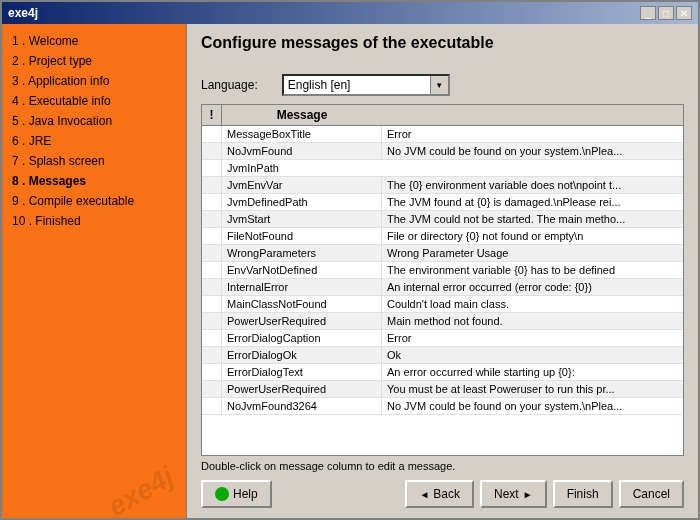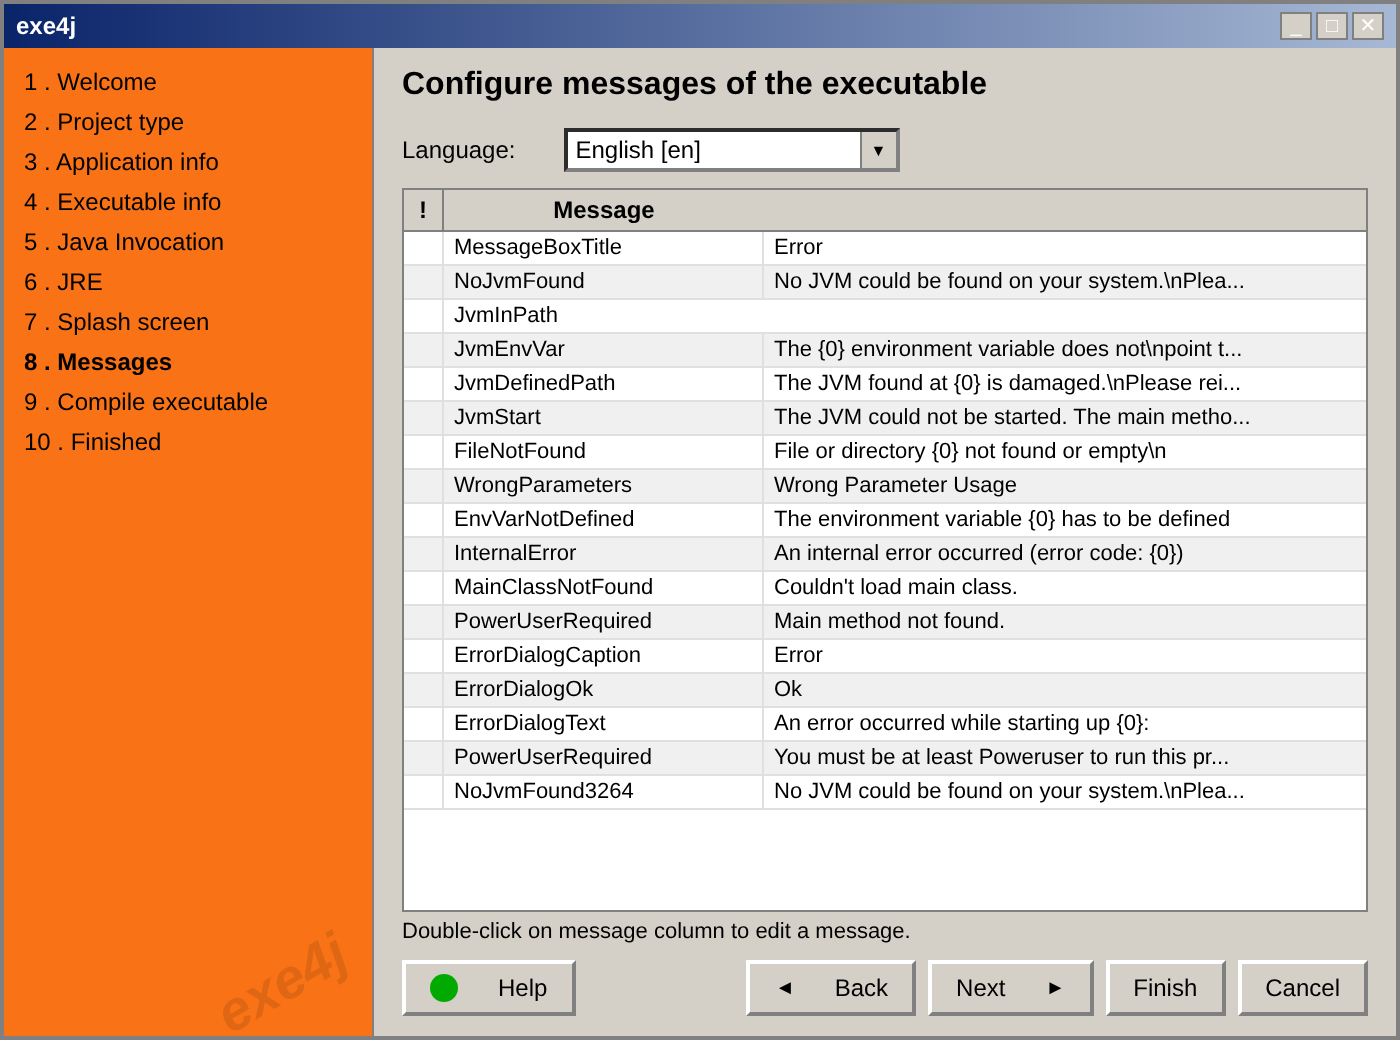--- a/index.html
+++ b/index.html
@@ -85,21 +85,21 @@
     .main {
       flex: 1;
       display: flex;
       flex-direction: column;
       padding: 10px 14px;
       background: #d4d0c8;
     }
     .main-title {
       font-size: 16px;
       font-weight: bold;
-      margin-bottom: 12px;
+      margin-bottom: 22px;
       color: #000;
     }
     .lang-row {
       display: flex;
       align-items: center;
       gap: 24px;
       margin-bottom: 8px;
     }
     .lang-label {
       font-size: 12px;
@@ -159,21 +159,21 @@
     .btn {
       height: 28px;
       padding: 0 12px;
       background: #d4d0c8;
       border: 2px solid;
       border-color: #ffffff #808080 #808080 #ffffff;
       font-size: 12px;
       cursor: pointer;
       display: flex;
       align-items: center;
-      gap: 20px;
+      gap: 4px;
       min-width: 60px;
       justify-content: center;
     }
     .btn-help {
       min-width: 70px;
     }
     .btn-icon-green {
       width: 14px;
       height: 14px;
       background: #00aa00;

